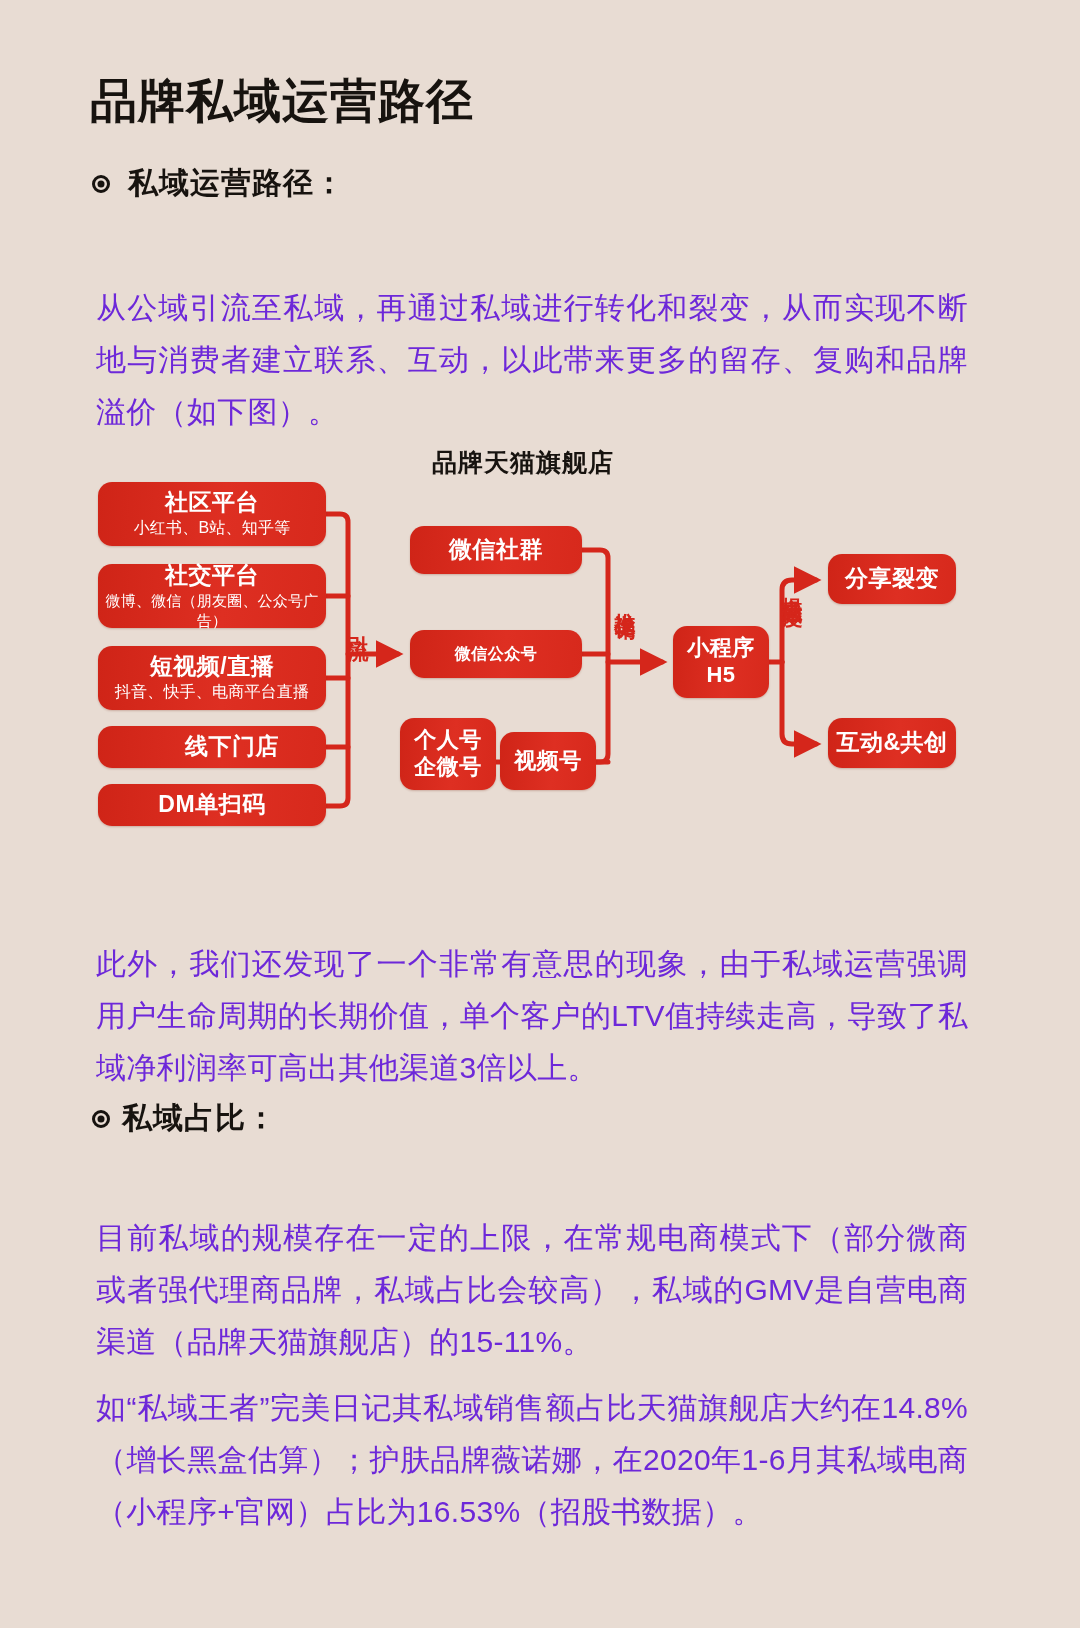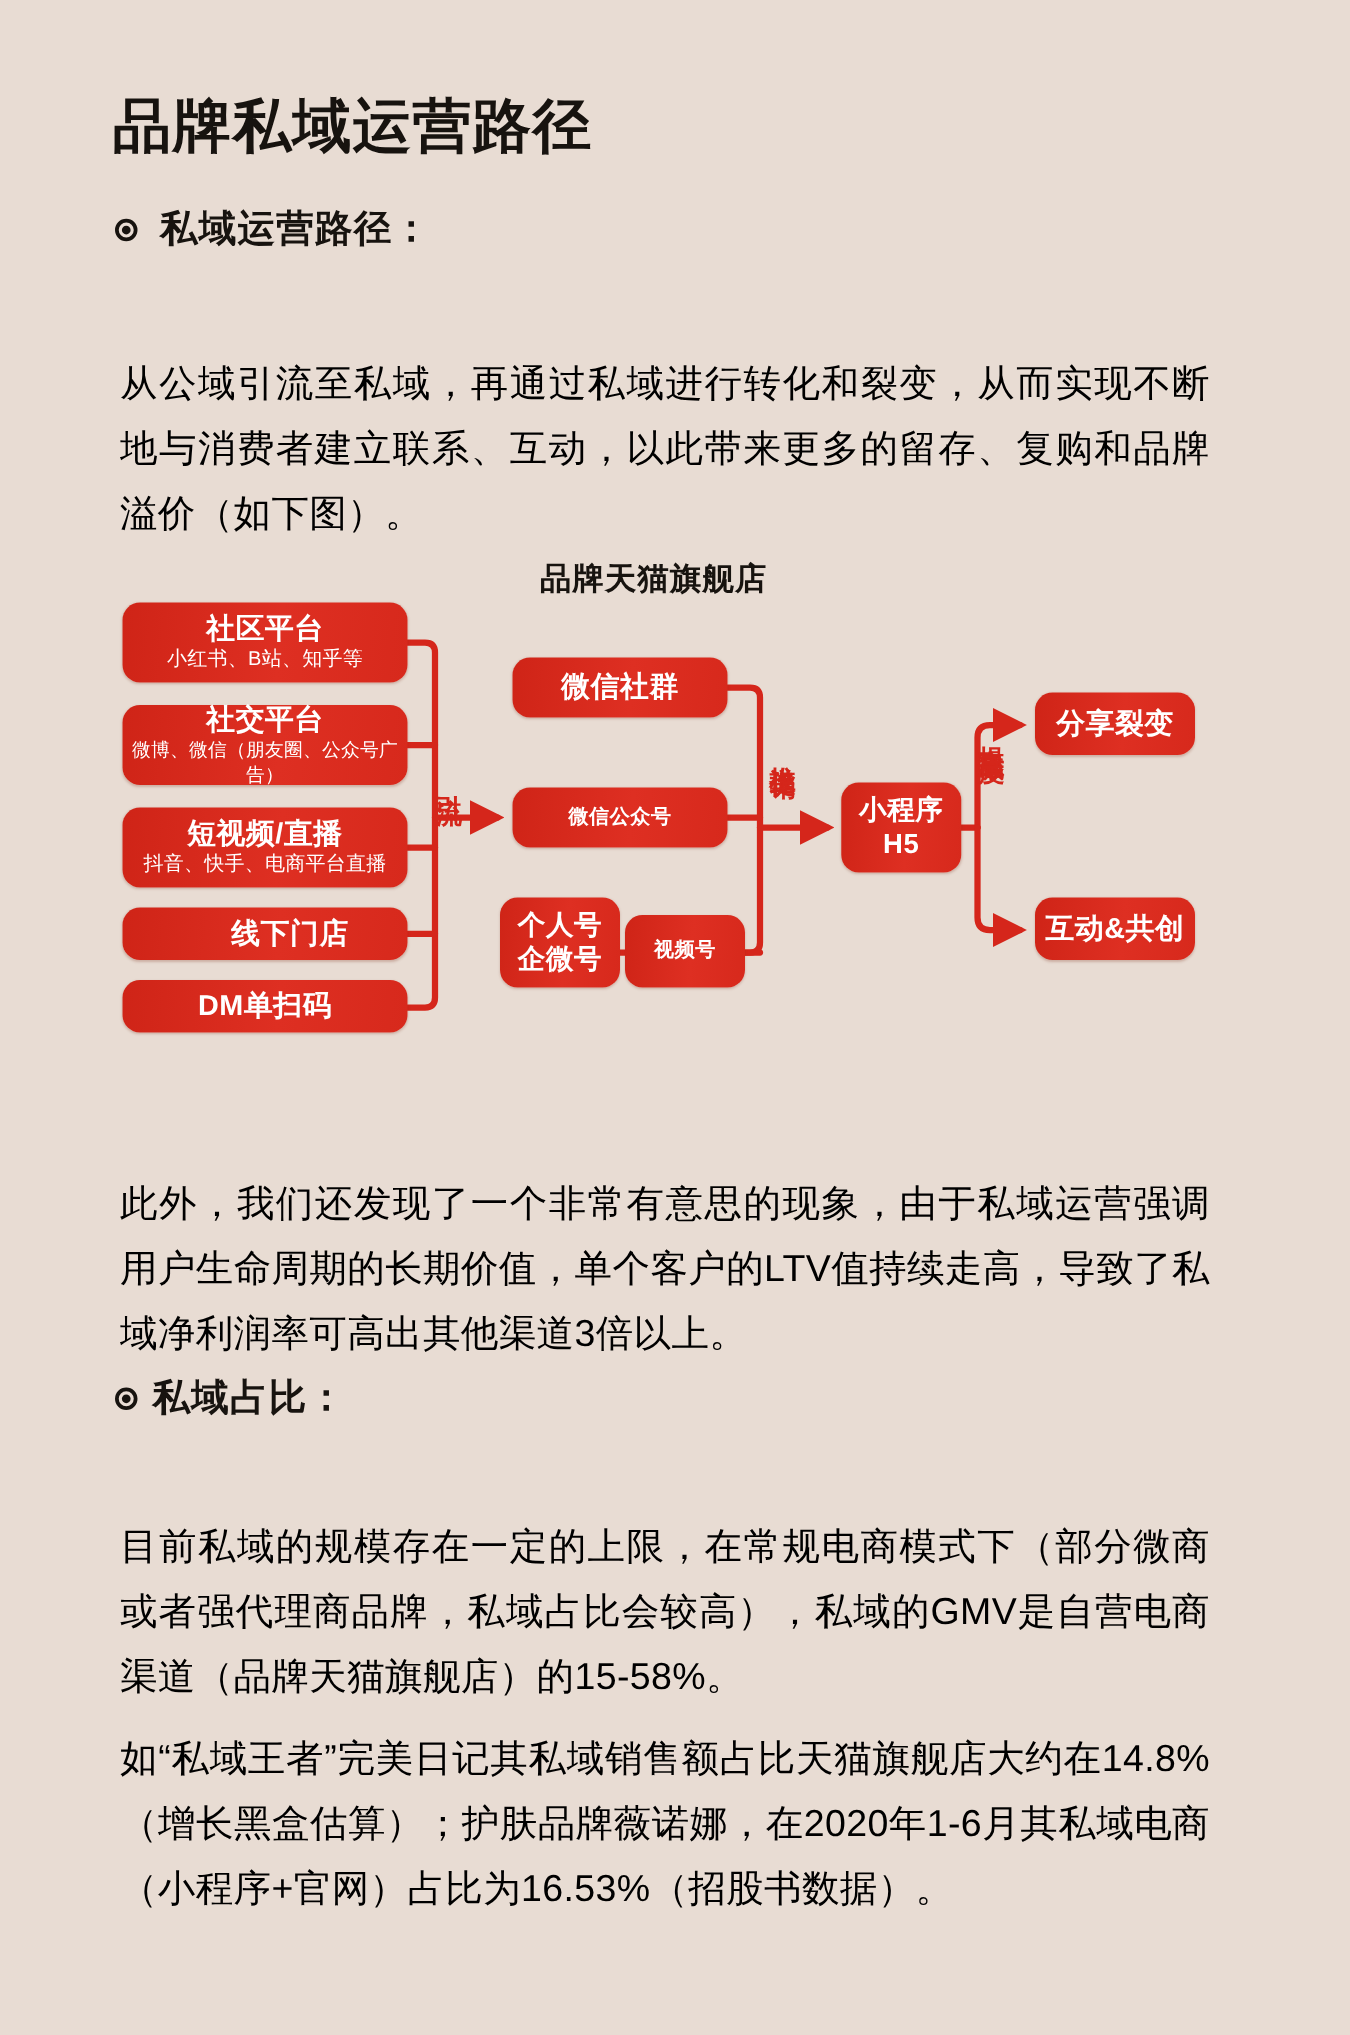--- a/index.html
+++ b/index.html
@@ -65,21 +65,21 @@
     height: 7px;
     border-radius: 50%;
     background: #17130f;
   }
   .para {
     position: absolute;
     left: 96px;
     width: 872px;
     font-size: 30px;
     line-height: 52px;
-    color: #000000;
+    color: #6d28d9;
     text-align: justify;
     letter-spacing: 0.3px;
   }
   #head-1 { top: 163px; gap: 18px; }
   #para-1 { top: 252px; }
   #head-2 { top: 1098px; }
   #para-2 { top: 908px; }
   #para-3 { top: 1182px; }
   #para-4 { top: 1352px; }
 
@@ -155,21 +155,21 @@
     left: 410px; top: 200px; width: 172px; height: 48px;
   }
   #node-wxofficial .main { font-size: 16px; }
   #node-personal {
     left: 400px; top: 288px; width: 96px; height: 72px;
   }
   #node-personal .main { font-size: 22px; }
   #node-channels {
     left: 500px; top: 302px; width: 96px; height: 58px;
   }
-  #node-channels .main { font-size: 16px; }
+  #node-channels .main { font-size: 22px; }
 
   
   #node-miniapp {
     left: 673px; top: 196px; width: 96px; height: 72px;
   }
   #node-miniapp .main { font-size: 22px; }
 
   
   #node-share {
     left: 828px; top: 124px; width: 128px; height: 50px;
@@ -290,16 +290,16 @@
     <div class="vlabel" id="label-loyalty">提高忠诚度</div>
   </div>
 
   <p class="para" id="para-2">此外，我们还发现了一个非常有意思的现象，由于私域运营强调用户生命周期的长期价值，单个客户的LTV值持续走高，导致了私域净利润率可高出其他渠道3倍以上。</p>
 
   <div class="section-head" id="head-2">
     <span class="bullseye"></span>
     <span>私域占比：</span>
   </div>
 
-  <p class="para" id="para-3">目前私域的规模存在一定的上限，在常规电商模式下（部分微商或者强代理商品牌，私域占比会较高），私域的GMV是自营电商渠道（品牌天猫旗舰店）的15-58%。</p>
+  <p class="para" id="para-3">目前私域的规模存在一定的上限，在常规电商模式下（部分微商或者强代理商品牌，私域占比会较高），私域的GMV是自营电商渠道（品牌天猫旗舰店）的15-11%。</p>
   <p class="para" id="para-4">如“私域王者”完美日记其私域销售额占比天猫旗舰店大约在14.8%（增长黑盒估算）；护肤品牌薇诺娜，在2020年1-6月其私域电商（小程序+官网）占比为16.53%（招股书数据）。</p>
 
 </div>
 
 </body></html>

